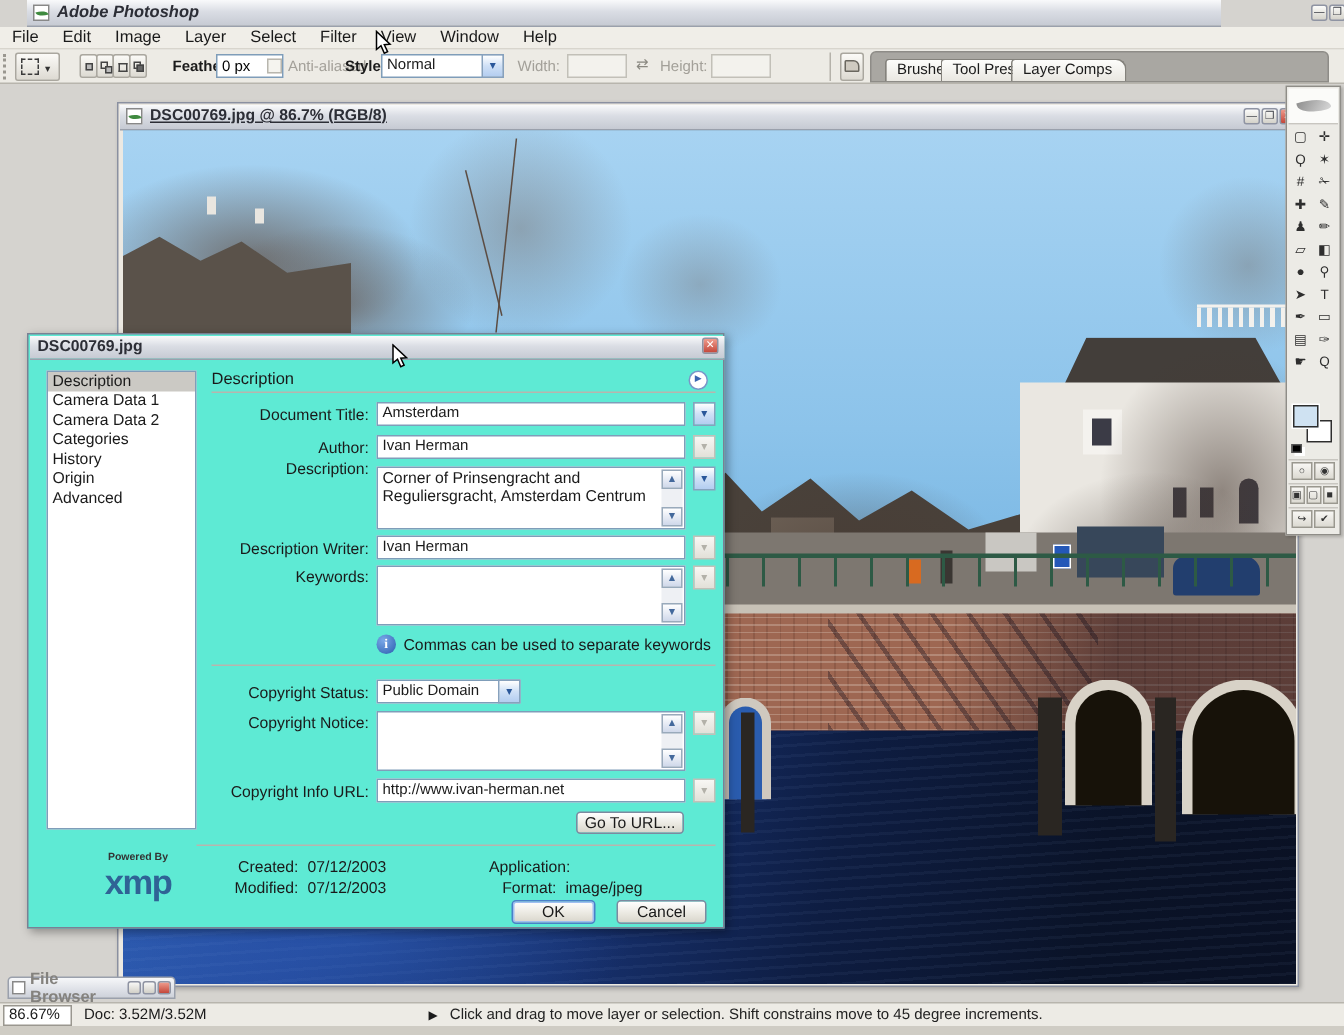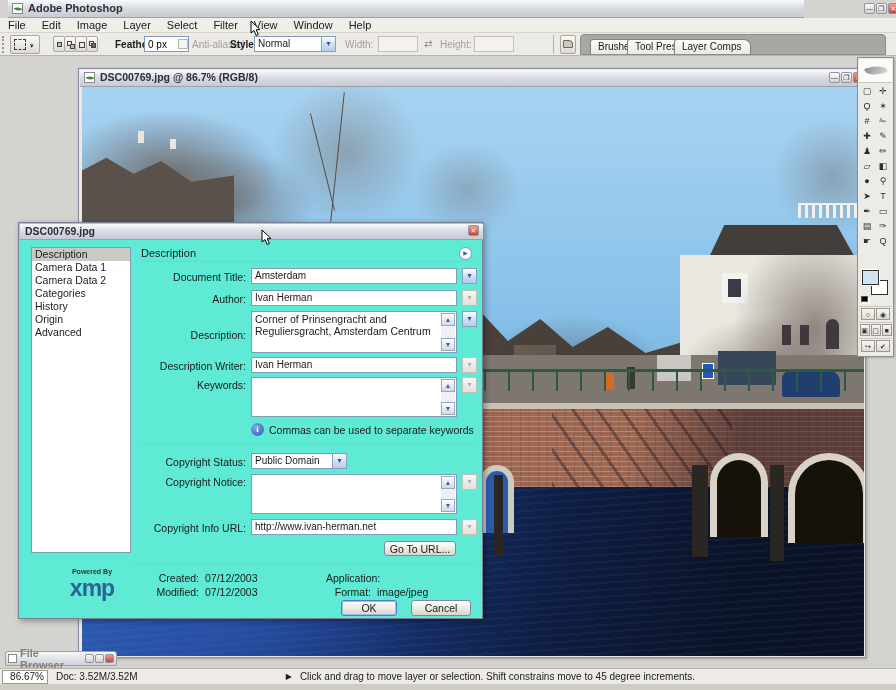--- a/index.html
+++ b/index.html
@@ -99,31 +99,31 @@
   .flyout { width:13px; height:13px; border-radius:50%; border:1px solid #7a96c8; background:#fff; color:#3a66b0; font-size:6px; text-align:center; line-height:11px; }
   .xmp-big { font-size:23px; font-weight:bold; color:#2f6395; letter-spacing:-1px; }
   .xmp-pb { font-size:7px; font-weight:bold; color:#333; }
 
   
   .fbbar { left:5px; top:651px; width:112px; height:15px; border:1px solid #9aa0ac; border-radius:3px 3px 0 0; z-index:20;
            background:linear-gradient(180deg,#f6f7f9,#cdd1da); display:flex; align-items:center; }
   .fbbtn { width:9px; height:9px; margin-left:1px; border:1px solid #8f94a3; border-radius:2px; background:linear-gradient(#f8f8f6,#d2d0c8); }
   .fbbtn.close { background:linear-gradient(#ef9c8d,#c4473a); }
   .statusbar { left:0; top:668px; width:896px; height:16px; background:#edebe5; border-top:1px solid #b8b5ad; display:flex; align-items:center; z-index:25; }
-  .sunk { border:1px solid #9a978f; background:#fff; height:14px; line-height:12px; padding:0 3px; font-size:10px;text-align:right; }
+  .sunk { border:1px solid #9a978f; background:#fff; height:14px; line-height:12px; padding:0 3px; font-size:10px; }
   .bottomedge { left:0; top:684px; width:896px; height:6px; background:#cfccc4; }
 
   .cursor { z-index:60; pointer-events:none; }
 </style>
 </head>
 <body>
 
 <div class="app">
 
-  <div class="r tb" style="left:8px;top:0;width:796px;height:18px;">
+  <div class="r tb" style="left:18px;top:0;width:796px;height:18px;font-style:italic;">
     <span class="r" style="left:4px;top:3px;width:11px;height:11px;background:#fff;border:1px solid #888;">
       <span class="r" style="left:1px;top:3px;width:8px;height:4px;background:#3f8a3f;border-radius:0 100% 0 100%;transform:rotate(-18deg);"></span>
     </span>
     <span class="r tb-text" style="left:20px;top:2px;">Adobe Photoshop</span>
     <span class="r wbtn" style="left:856px;top:3px;">—</span>
     <span class="r wbtn" style="left:868px;top:3px;">❐</span>
     <span class="r wbtn close" style="left:880px;top:3px;">✕</span>
   </div>
 
   <div class="r menubar">
@@ -181,21 +181,21 @@
       <span class="ptab" style="left:46px;">Tool Presets</span>
       <span class="ptab" style="left:93px;">Layer Comps</span>
     </span>
   </div>
 
   <div class="r docwin">
     <div class="r tb doc-tb">
       <span class="r" style="left:4px;top:2px;width:11px;height:11px;background:#fff;border:1px solid #888;">
           <span class="r" style="left:1px;top:3px;width:8px;height:4px;background:#3f8a3f;border-radius:0 100% 0 100%;transform:rotate(-18deg);"></span>
         </span>
-      <span class="r tb-text" style="left:20px;top:1px;font-size:10.5px;">DSC00769.jpg @ 86.7% (RGB/8)</span>
+      <span class="r tb-text" style="left:20px;top:1px;font-size:10.5px;text-decoration:underline;">DSC00769.jpg @ 86.7% (RGB/8)</span>
       <span class="r wbtn" style="left:749px;top:2px;">—</span>
       <span class="r wbtn" style="left:761px;top:2px;">❐</span>
       <span class="r wbtn close" style="left:773px;top:2px;">✕</span>
     </div>
 
     <div class="r photo">
       <div class="r sky"></div>
 
       <div class="r blob" style="left:-30px;top:22px;width:230px;height:128px;background:radial-gradient(ellipse,rgba(96,80,70,.72),rgba(96,80,70,0) 70%);"></div>
       <div class="r blob" style="left:55px;top:62px;width:180px;height:108px;background:radial-gradient(ellipse,rgba(96,80,70,.6),rgba(96,80,70,0) 70%);"></div>
@@ -316,21 +316,21 @@
     <div class="r hr" style="left:122px;top:38px;width:336px;"></div>
 
     <span class="r flabel" style="left:100px;top:48px;width:127px;">Document Title:</span>
     <div class="r xpinput" style="left:232px;top:45px;width:206px;"><span>Amsterdam</span></div>
     <span class="r ddbtn" style="left:443px;top:45px;">▾</span>
 
     <span class="r flabel" style="left:100px;top:70px;width:127px;">Author:</span>
     <div class="r xpinput" style="left:232px;top:67px;width:206px;"><span>Ivan Herman</span></div>
     <span class="r ddbtn off" style="left:443px;top:67px;">▾</span>
 
-    <span class="r flabel" style="left:100px;top:106px;width:127px;">Description:</span>
+    <span class="r flabel" style="left:100px;top:84px;width:127px;">Description:</span>
     <div class="r tarea" style="left:232px;top:88px;width:206px;height:42px;">
       <span>Corner of Prinsengracht and Reguliersgracht, Amsterdam Centrum</span>
       <span class="sbar">
           <span class="sarr" style="top:0;">▲</span>
           <span class="sarr" style="bottom:0;">▼</span>
         </span>
     </div>
     <span class="r ddbtn" style="left:443px;top:88px;">▾</span>
 
     <span class="r flabel" style="left:100px;top:137px;width:127px;">Description Writer:</span>

